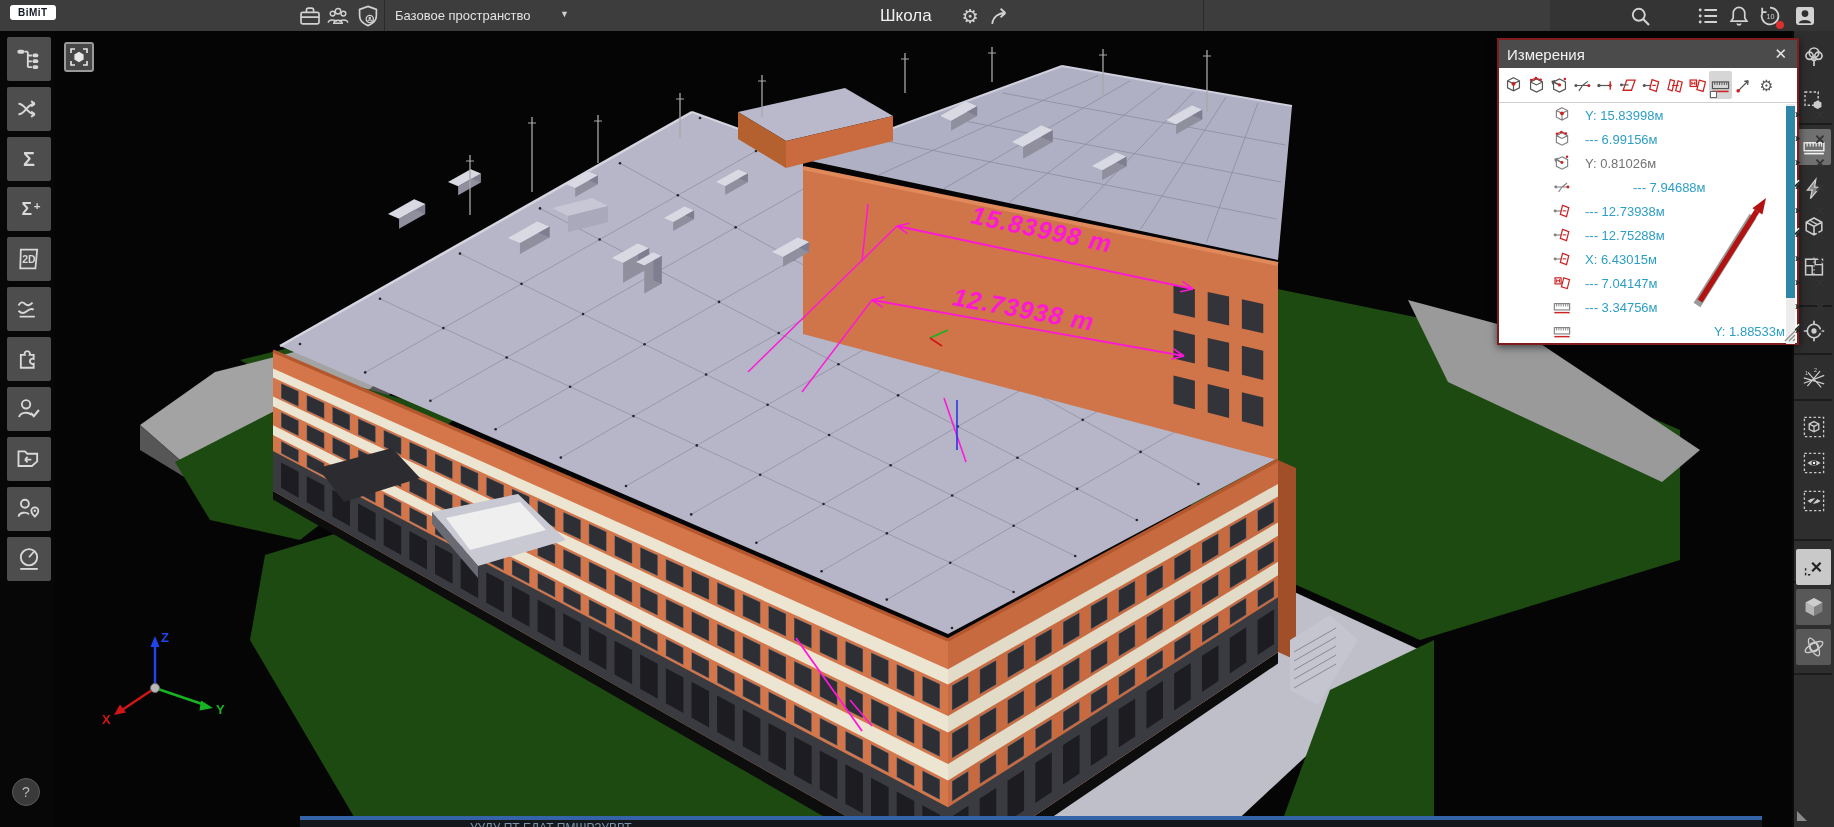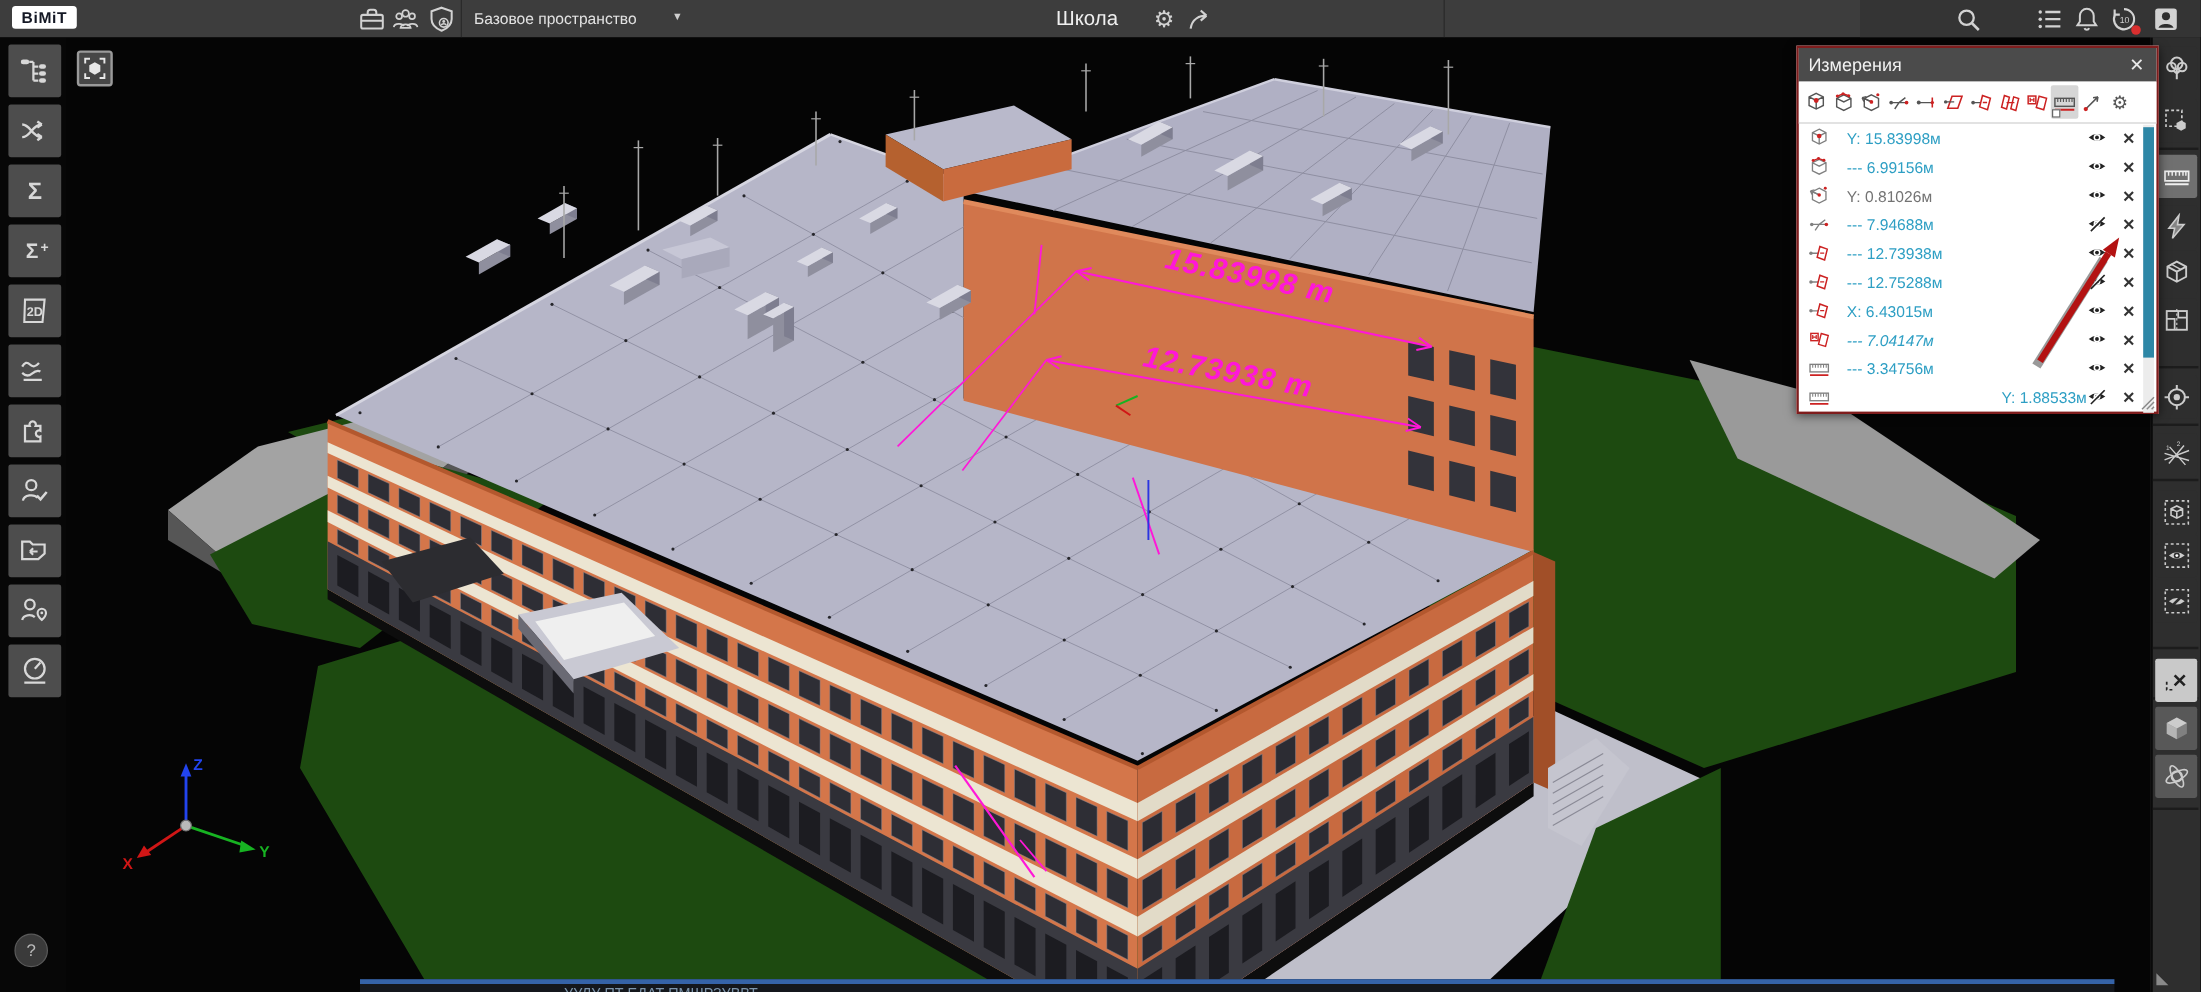--- a/index.html
+++ b/index.html
@@ -2,21 +2,21 @@
 <html><head>
 <meta charset="utf-8">
 <style>
   html,body{margin:0;padding:0;background:#000;}
   #app{position:relative;width:1834px;height:827px;overflow:hidden;background:#050505;
        font-family:"Liberation Sans",sans-serif;-webkit-font-smoothing:antialiased;}
   
   .topbar{position:absolute;left:0;top:0;width:1834px;height:31px;background:#3d3d3d;z-index:30;
           display:flex;align-items:center;color:#d5d5d5;}
   .logo{position:absolute;left:10px;top:5px;background:#fff;border-radius:3px;padding:2px 8px;
-        font-weight:bold;font-size:13px;color:#141824;letter-spacing:.5px;}
+        font-weight:bold;font-size:10px;color:#141824;letter-spacing:.5px;}
   .tb-ico{position:absolute;top:4px;width:24px;height:24px;color:#d2d2d2;cursor:pointer;}
   .tb-ico svg{width:100%;height:100%;}
   .tb-div{position:absolute;top:0;width:1px;height:31px;background:#2a2a2a;}
   .tb-right-zone{position:absolute;left:1550px;top:0;width:284px;height:31px;background:#343434;}
   .workspace{position:absolute;left:395px;top:0;height:31px;display:flex;align-items:center;
              font-size:13px;color:#e2e2e2;cursor:pointer;}
   .caret{position:absolute;left:560px;top:9px;font-size:9px;color:#cfcfcf;cursor:pointer;}
   .app-title{position:absolute;left:880px;top:0;height:31px;display:flex;align-items:center;
              font-size:17px;color:#efefef;}
   .badge{position:absolute;right:-2px;bottom:-1px;width:8px;height:8px;border-radius:50%;}
@@ -47,21 +47,21 @@
   .panel-head{height:28px;background:#4b4b4b;color:#f2f2f2;display:flex;align-items:center;
               font-size:15px;padding:0 8px;justify-content:space-between;}
   .panel-close{color:#e8e8e8;font-size:15px;cursor:pointer;padding:0 2px;}
   .panel-tools{height:34px;display:flex;align-items:center;padding:0 3px;border-bottom:1px solid #cfcfcf;background:#fff;}
   .tool{position:relative;width:23px;height:28px;display:flex;align-items:center;justify-content:center;
         color:#555;cursor:pointer;}
   .tool svg{width:19px;height:19px;}
   .tool.active{background:#d6d6d6;border-radius:2px;}
   .tool.active::after{content:"";position:absolute;left:1px;bottom:1px;width:5px;height:5px;
         border:1px solid #666;background:#fff;}
-  .rows{position:absolute;left:0;top:63px;width:288px;height:243px;overflow:hidden;}
+  .rows{position:absolute;left:0;top:63px;width:288px;height:243px;overflow:hidden;padding-left:46px;}
   .mrow{height:24px;display:flex;align-items:center;padding-left:8px;cursor:default;}
   .mrow .ric{width:18px;height:18px;color:#808080;margin-right:14px;flex:none;}
   .mrow .ric svg{width:18px;height:18px;}
   .mval{font-size:13px;flex:1;}
   .eyeb{width:20px;height:18px;color:#222;cursor:pointer;margin-right:6px;}
   .eyeb svg{width:17px;height:17px;}
   .rxb{width:18px;color:#333;font-size:13px;font-weight:bold;cursor:pointer;text-align:center;margin-right:4px;}
   .scrolltrack{position:absolute;right:2px;top:64px;width:9px;height:240px;background:#ececec;}
   .scrollthumb{position:absolute;left:0;top:2px;width:9px;height:192px;cursor:pointer;}
   .resizer{position:absolute;right:1px;bottom:1px;width:13px;height:13px;cursor:nwse-resize;}
@@ -1008,21 +1008,21 @@
           <span class="mval" style="color: #737373;">Y: 0.81026м</span>
           <span class="eyeb"><svg>
               <use href="#sym-eye-icon"></use>
             </svg></span>
           <span class="rxb">✕</span>
         </div>
         <div class="mrow">
           <span class="ric"><svg>
               <use href="#sym-measure-point-coordinates-icon"></use>
             </svg></span>
-          <span class="mval" style="color: rgb(46, 159, 196);">--- 7.94688м</span>
+          <span class="mval" style="color: rgb(46, 159, 196); margin-left: 48px;">--- 7.94688м</span>
           <span class="eyeb"><svg>
               <use href="#sym-eye-off-icon"></use>
             </svg></span>
           <span class="rxb">✕</span>
         </div>
         <div class="mrow">
           <span class="ric"><svg>
               <use href="#sym-measure-point-to-plane-icon"></use>
             </svg></span>
           <span class="mval" style="color: rgb(46, 159, 196);">--- 12.73938м</span>
@@ -1048,21 +1048,21 @@
           <span class="mval" style="color: rgb(46, 159, 196);">X: 6.43015м</span>
           <span class="eyeb"><svg>
               <use href="#sym-eye-icon"></use>
             </svg></span>
           <span class="rxb">✕</span>
         </div>
         <div class="mrow">
           <span class="ric"><svg>
               <use href="#sym-measure-face-to-plane-icon"></use>
             </svg></span>
-          <span class="mval" style="color: rgb(46, 159, 196); font-style: italic;">--- 7.04147м</span>
+          <span class="mval" style="color: rgb(46, 159, 196);">--- 7.04147м</span>
           <span class="eyeb"><svg>
               <use href="#sym-eye-icon"></use>
             </svg></span>
           <span class="rxb">✕</span>
         </div>
         <div class="mrow">
           <span class="ric"><svg>
               <use href="#sym-measure-ruler-icon"></use>
             </svg></span>
           <span class="mval" style="color: rgb(46, 159, 196);">--- 3.34756м</span>

